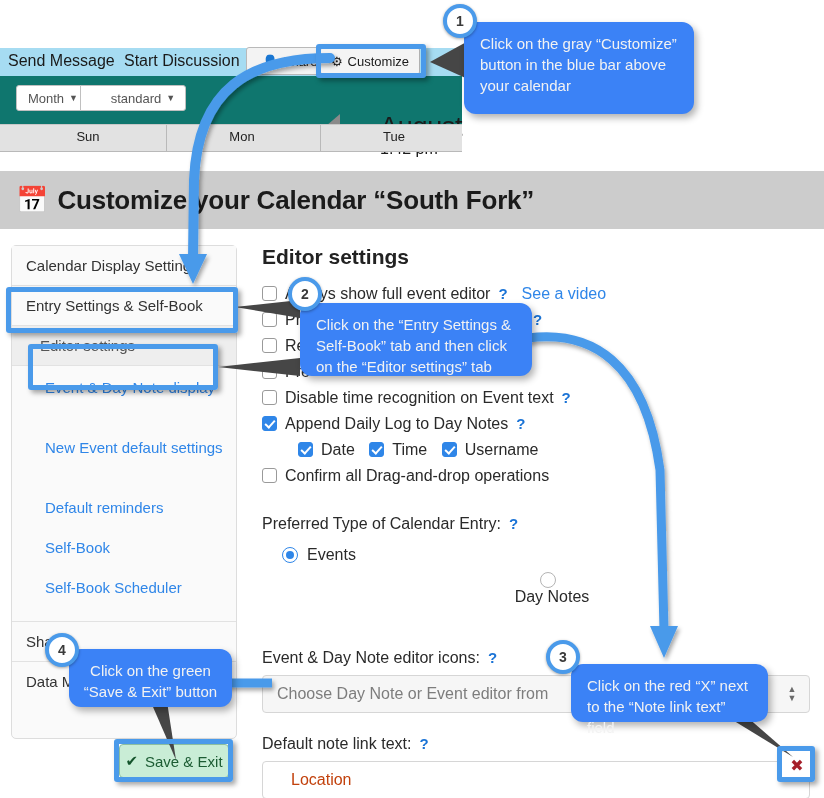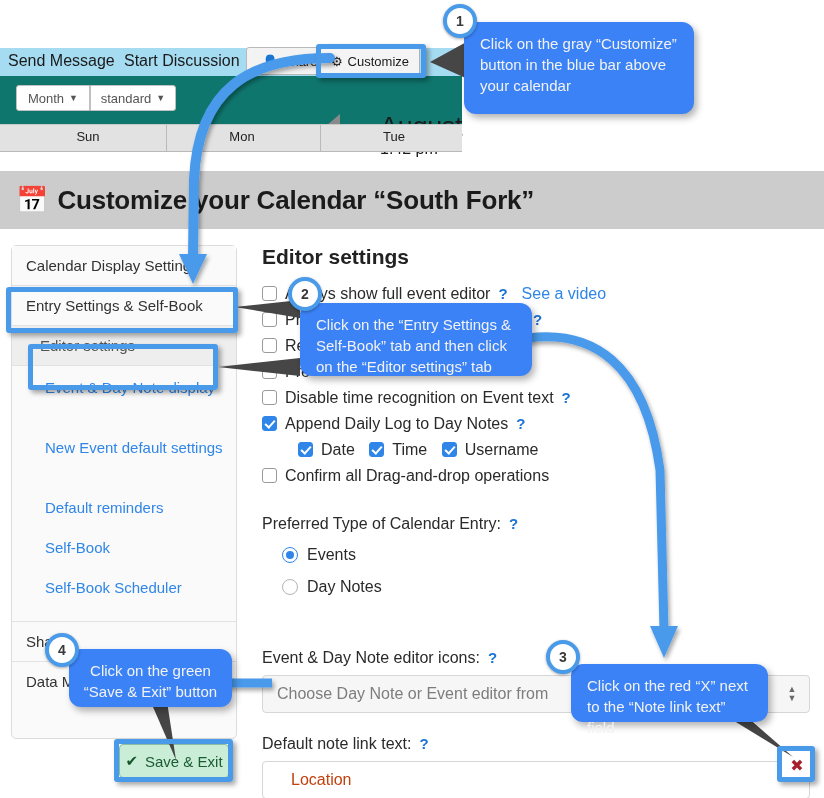--- a/index.html
+++ b/index.html
@@ -25,21 +25,21 @@
     font-size:13px;color:#222;display:flex;align-items:center;justify-content:center;gap:4px;
   }
   .customize-btn{
     position:absolute;left:320px;top:-1px;width:98px;height:26px;
     background:#f4f4f4;border:1px solid #b0b0b0;border-radius:3px;
     font-size:13px;color:#1a1a1a;display:flex;align-items:center;justify-content:center;gap:5px;
   }
   .toolbar2{position:absolute;left:0;top:28px;width:462px;height:48px;background:#0f766e;border-bottom:1px solid #c8c8c8;}
   .seg{position:absolute;top:9px;height:24px;background:#fff;border:1px solid #c0c0c0;display:flex;align-items:center;justify-content:center;font-size:13px;color:#555;}
   .seg-month{left:16px;width:72px;border-radius:3px 0 0 3px;}
-  .seg-std{left:90px;width:84px;border-radius:0 3px 3px 0;}
+  .seg-std{left:80px;width:84px;border-radius:0 3px 3px 0;padding-left:20px;}
   .tri-left{position:absolute;left:326px;top:38px;width:0;height:0;border-top:12px solid transparent;border-bottom:12px solid transparent;border-right:14px solid #8a8a8a;}
   .month-label{position:absolute;left:380px;top:36px;font-size:27px;color:#1a1a1a;letter-spacing:-.3px;}
   .time-label{position:absolute;left:380px;top:64px;font-size:16px;color:#1a1a1a;}
   .daynames{position:absolute;left:0;top:76px;width:462px;height:26px;background:#e2e2e2;border-bottom:1px solid #b9b9b9;border-top:1px solid #c8c8c8;}
   .dayname{position:absolute;top:4px;font-size:13px;color:#222;text-align:center;}
   .dn0{left:18px;width:140px;}
   .dn1{left:172px;width:140px;}
   .dn2{left:325px;width:138px;}
   .daynames .vdiv{position:absolute;top:0;width:1px;height:26px;background:#b9b9b9;}
 
@@ -247,21 +247,21 @@
       <span class="cbox"></span><span>Confirm all Drag-and-drop operations</span>
     </div>
 
     <div class="sec-label">
       <span>Preferred Type of Calendar Entry:</span><span class="qm">?</span>
     </div>
     <div class="radio-row" style="margin-top:7px;">
       <span class="radio on"></span>
         <span>Events</span>
     </div>
-    <div class="radio-row" style="margin-top:3px;">
+    <div class="radio-row" style="margin-top:3px;flex-direction:column;">
       <span class="radio"></span>
         <span>Day Notes</span>
     </div>
 
     <div class="field-label" style="margin-top:48px;">
       <span>Event &amp; Day Note editor icons:</span><span class="qm">?</span>
     </div>
     <div class="select-box">
       <span>Choose Day Note or Event editor from</span>
       <span class="spin">▲<br>▼</span>

